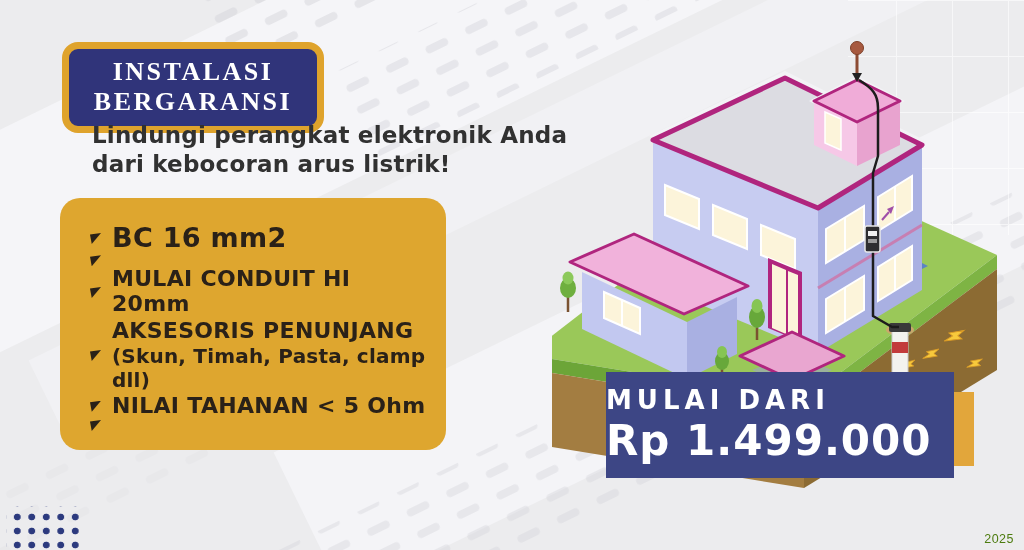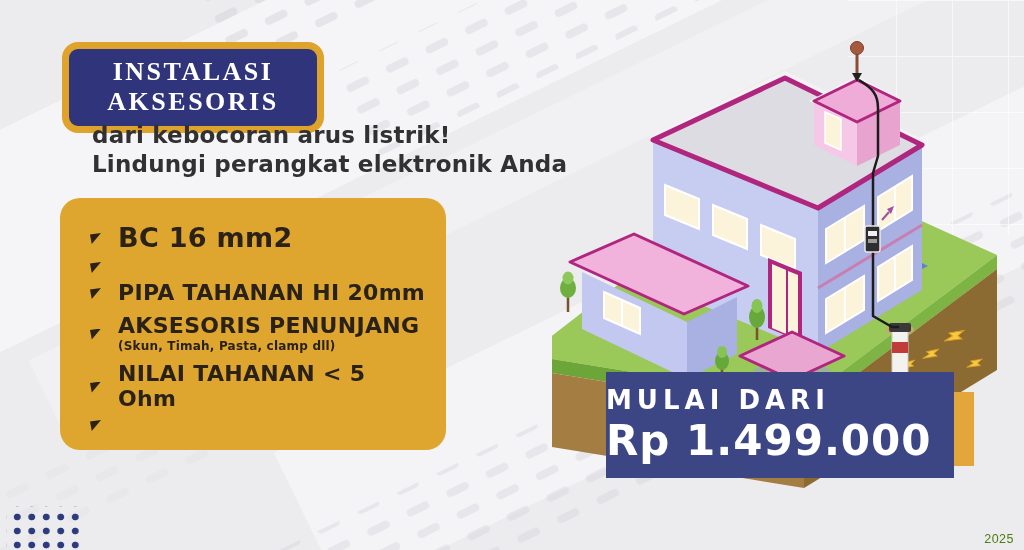--- a/index.html
+++ b/index.html
@@ -25,30 +25,30 @@
     color:#313131; font-size:23px; line-height:1.28; font-weight:600;
     letter-spacing:0.2px;
   }
   .features {
     position:absolute; left:60px; top:198px; z-index:4;
     width:386px; height:252px; background:var(--gold,#DEA62F);
     border-radius:20px; padding:24px 20px 20px 30px;
     display:flex; flex-direction:column; justify-content:space-between;
     list-style:none; color:#2A2118;
   }
-  .feat { display:flex; align-items:center; gap:17px; }
+  .feat { display:flex; align-items:center; gap:11px; }
   .bullet {
     flex:0 0 auto; width:11px; height:11px; background:#2A2118;
     clip-path:polygon(0 14%, 100% 0, 16% 100%);
     transform:translateY(1px);
   }
   .feat .txt { font-weight:800; letter-spacing:0.3px; }
   .feat.lg .txt { font-size:27px; }
   .feat.md .txt { font-size:22px; }
-  .feat .sub { font-size:12px; font-weight:700; letter-spacing:0.2px; margin-top:1px; }
+  .feat .sub { font-size:20px; font-weight:700; letter-spacing:0.2px; margin-top:1px; }
 
   .price-accent {
     position:absolute; left:632px; top:392px; width:342px; height:74px;
     background:#E2A63B; z-index:2;
   }
   .price-box {
     position:absolute; left:606px; top:372px; width:348px; height:106px;
     background:var(--price-navy,#3D4685); z-index:3; color:#FFFFFF;
     display:flex; flex-direction:column; align-items:flex-start; justify-content:center;
   }
@@ -199,39 +199,39 @@
       <rect x="313" y="186" width="15" height="26" rx="2" fill="#2E2E30" stroke="#E8E8E8" stroke-width="1.5"></rect>
       <rect x="316" y="191" width="9" height="5" fill="#F0F0F0"></rect>
       <rect x="316" y="199" width="9" height="4" fill="#9A9A9A"></rect>
       <line x1="330" y1="180" x2="337" y2="172" stroke="#A04FA8" stroke-width="2"></line>
       <polygon points="335,169 342,166 339,174" fill="#A04FA8"></polygon>
     </g>
   </svg>
 
   <div class="badge">
     <div>INSTALASI</div>
-    <div>AKSESORIS</div>
+    <div>BERGARANSI</div>
   </div>
 
   <div class="tagline">
+    <div>Lindungi perangkat elektronik Anda</div>
     <div>dari kebocoran arus listrik!</div>
-    <div>Lindungi perangkat elektronik Anda</div>
   </div>
 
   <ul class="features">
     <li class="feat lg">
       <span class="bullet"></span>
       <span class="txt">BC 16 mm2</span>
     </li>
     <li class="feat lg">
       <span class="bullet"></span>
     </li>
     <li class="feat md">
       <span class="bullet"></span>
-      <span class="txt">PIPA TAHANAN HI 20mm</span>
+      <span class="txt">MULAI CONDUIT HI 20mm</span>
     </li>
     <li class="feat md">
       <span class="bullet"></span>
       <span>
         <div class="txt">AKSESORIS PENUNJANG</div>
         <div class="sub">(Skun, Timah, Pasta, clamp dll)</div>
       </span>
     </li>
     <li class="feat md">
       <span class="bullet"></span>

